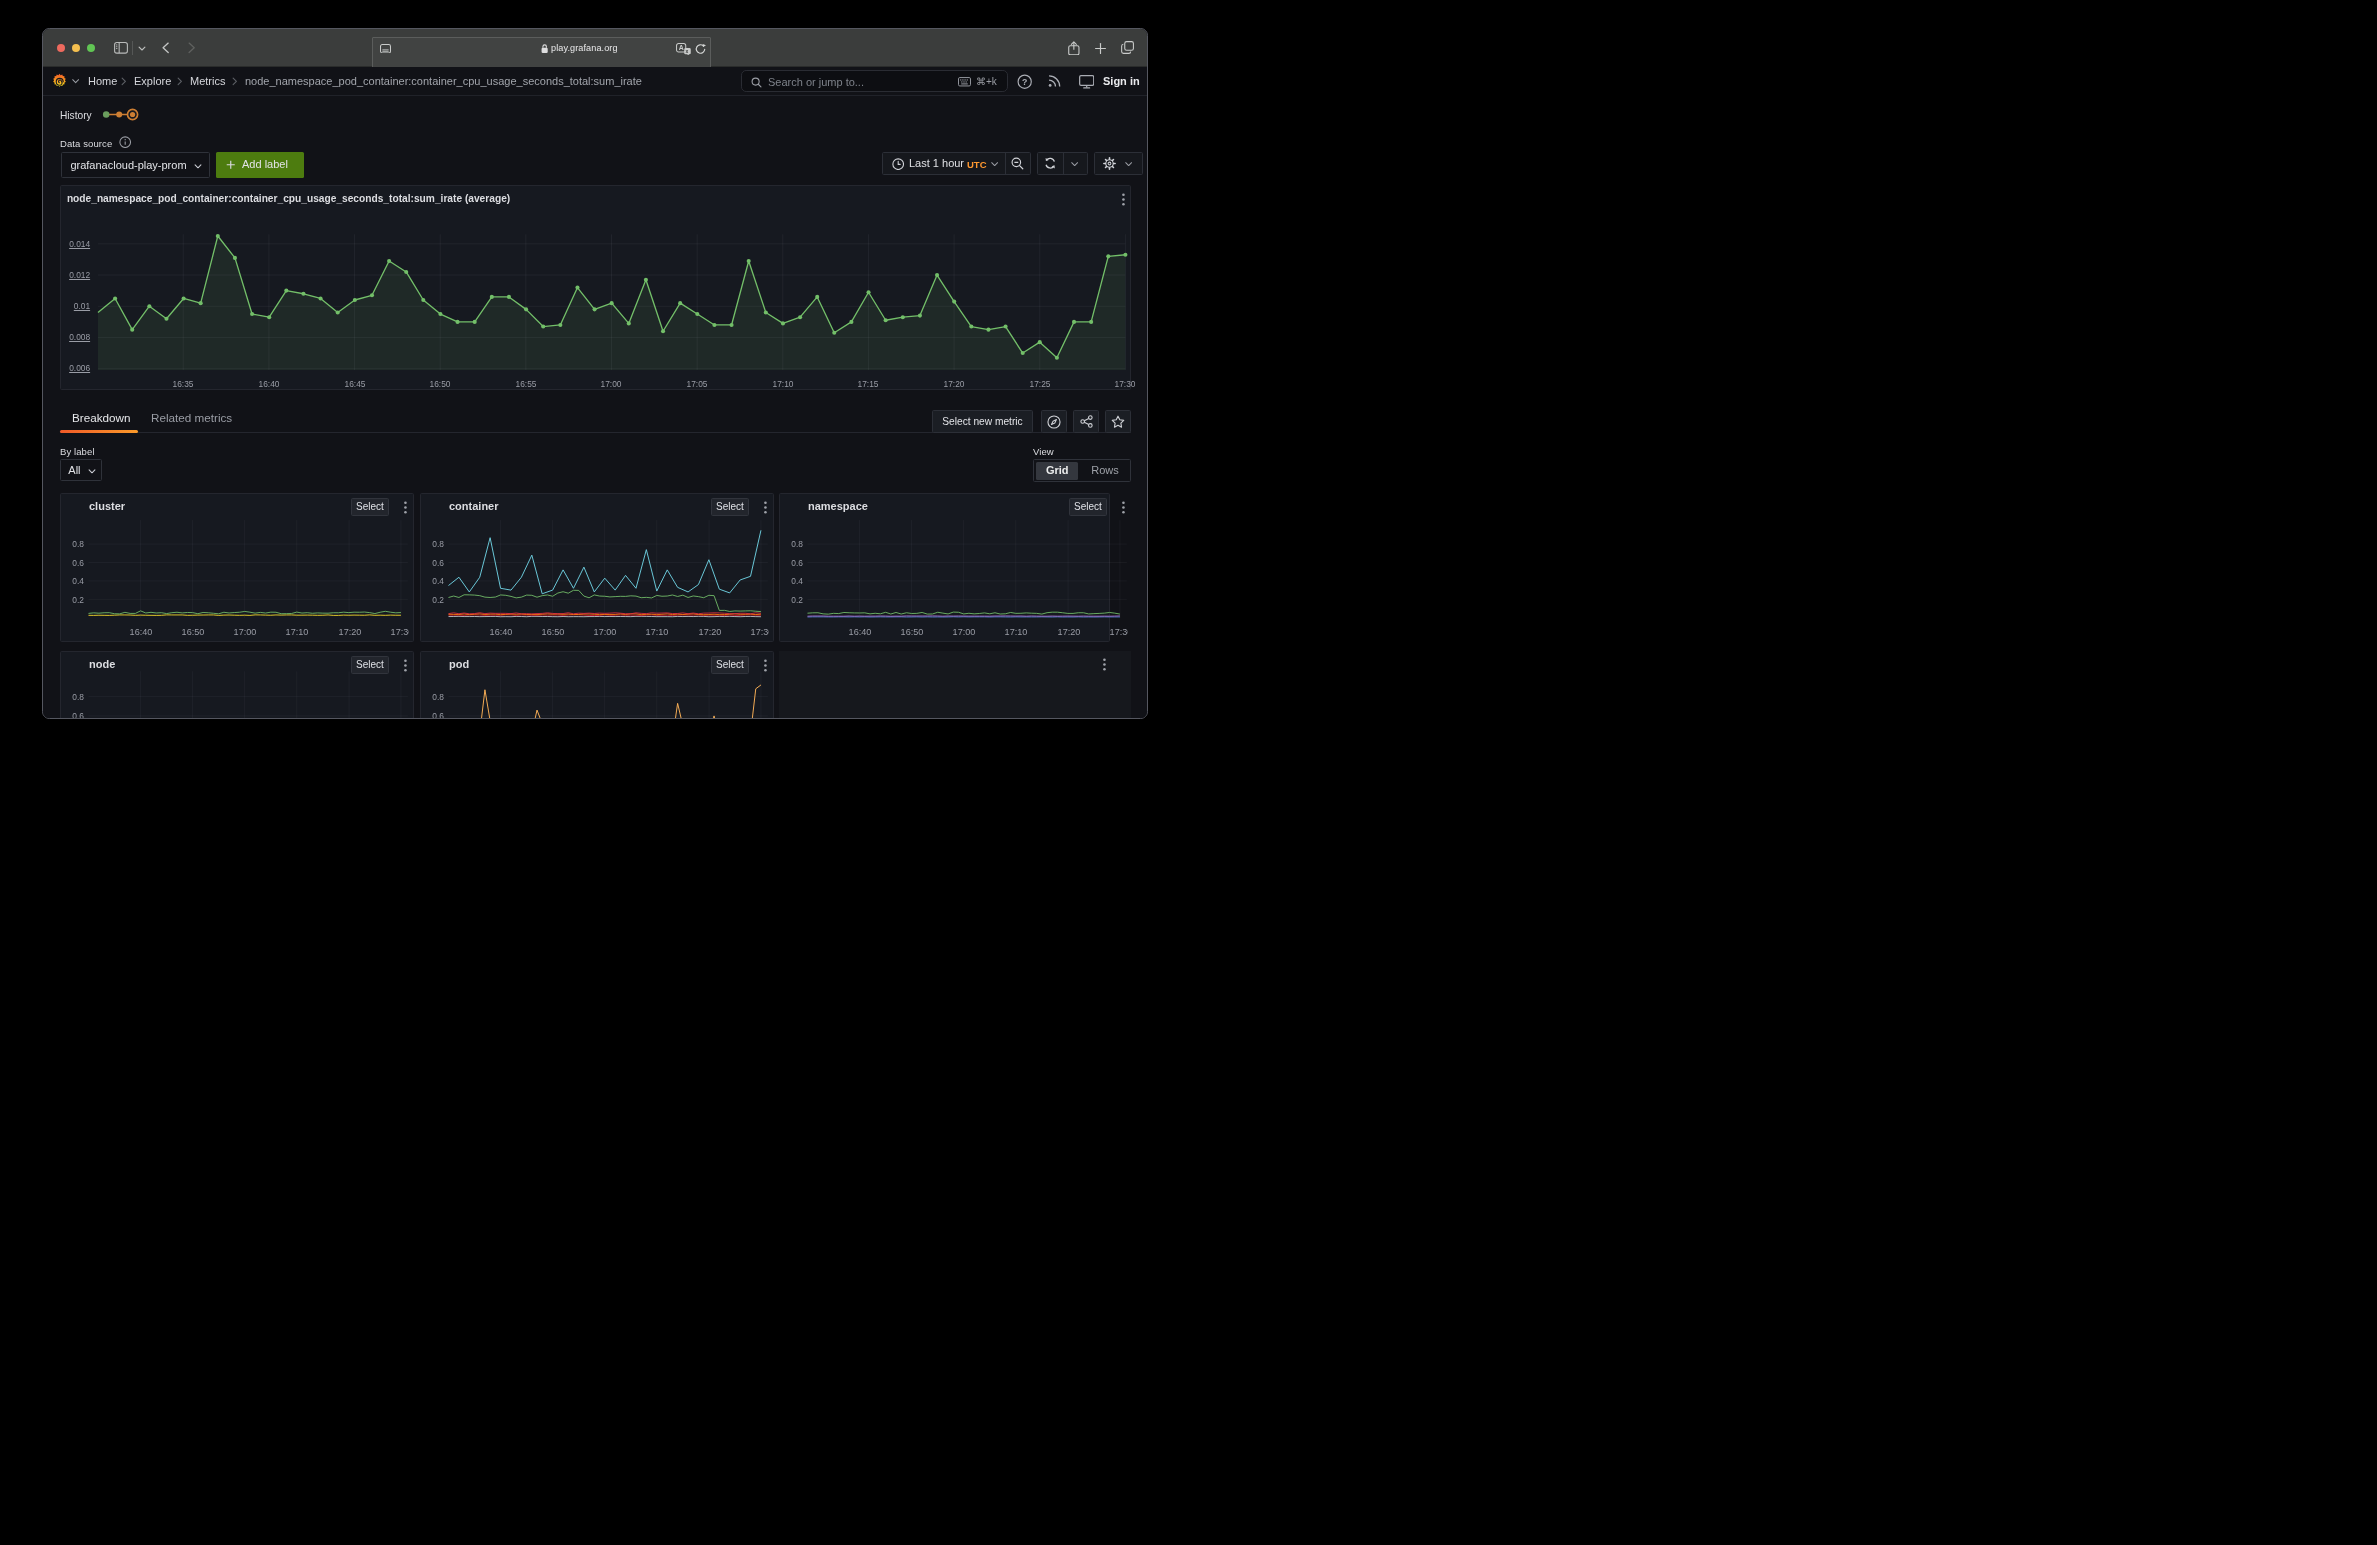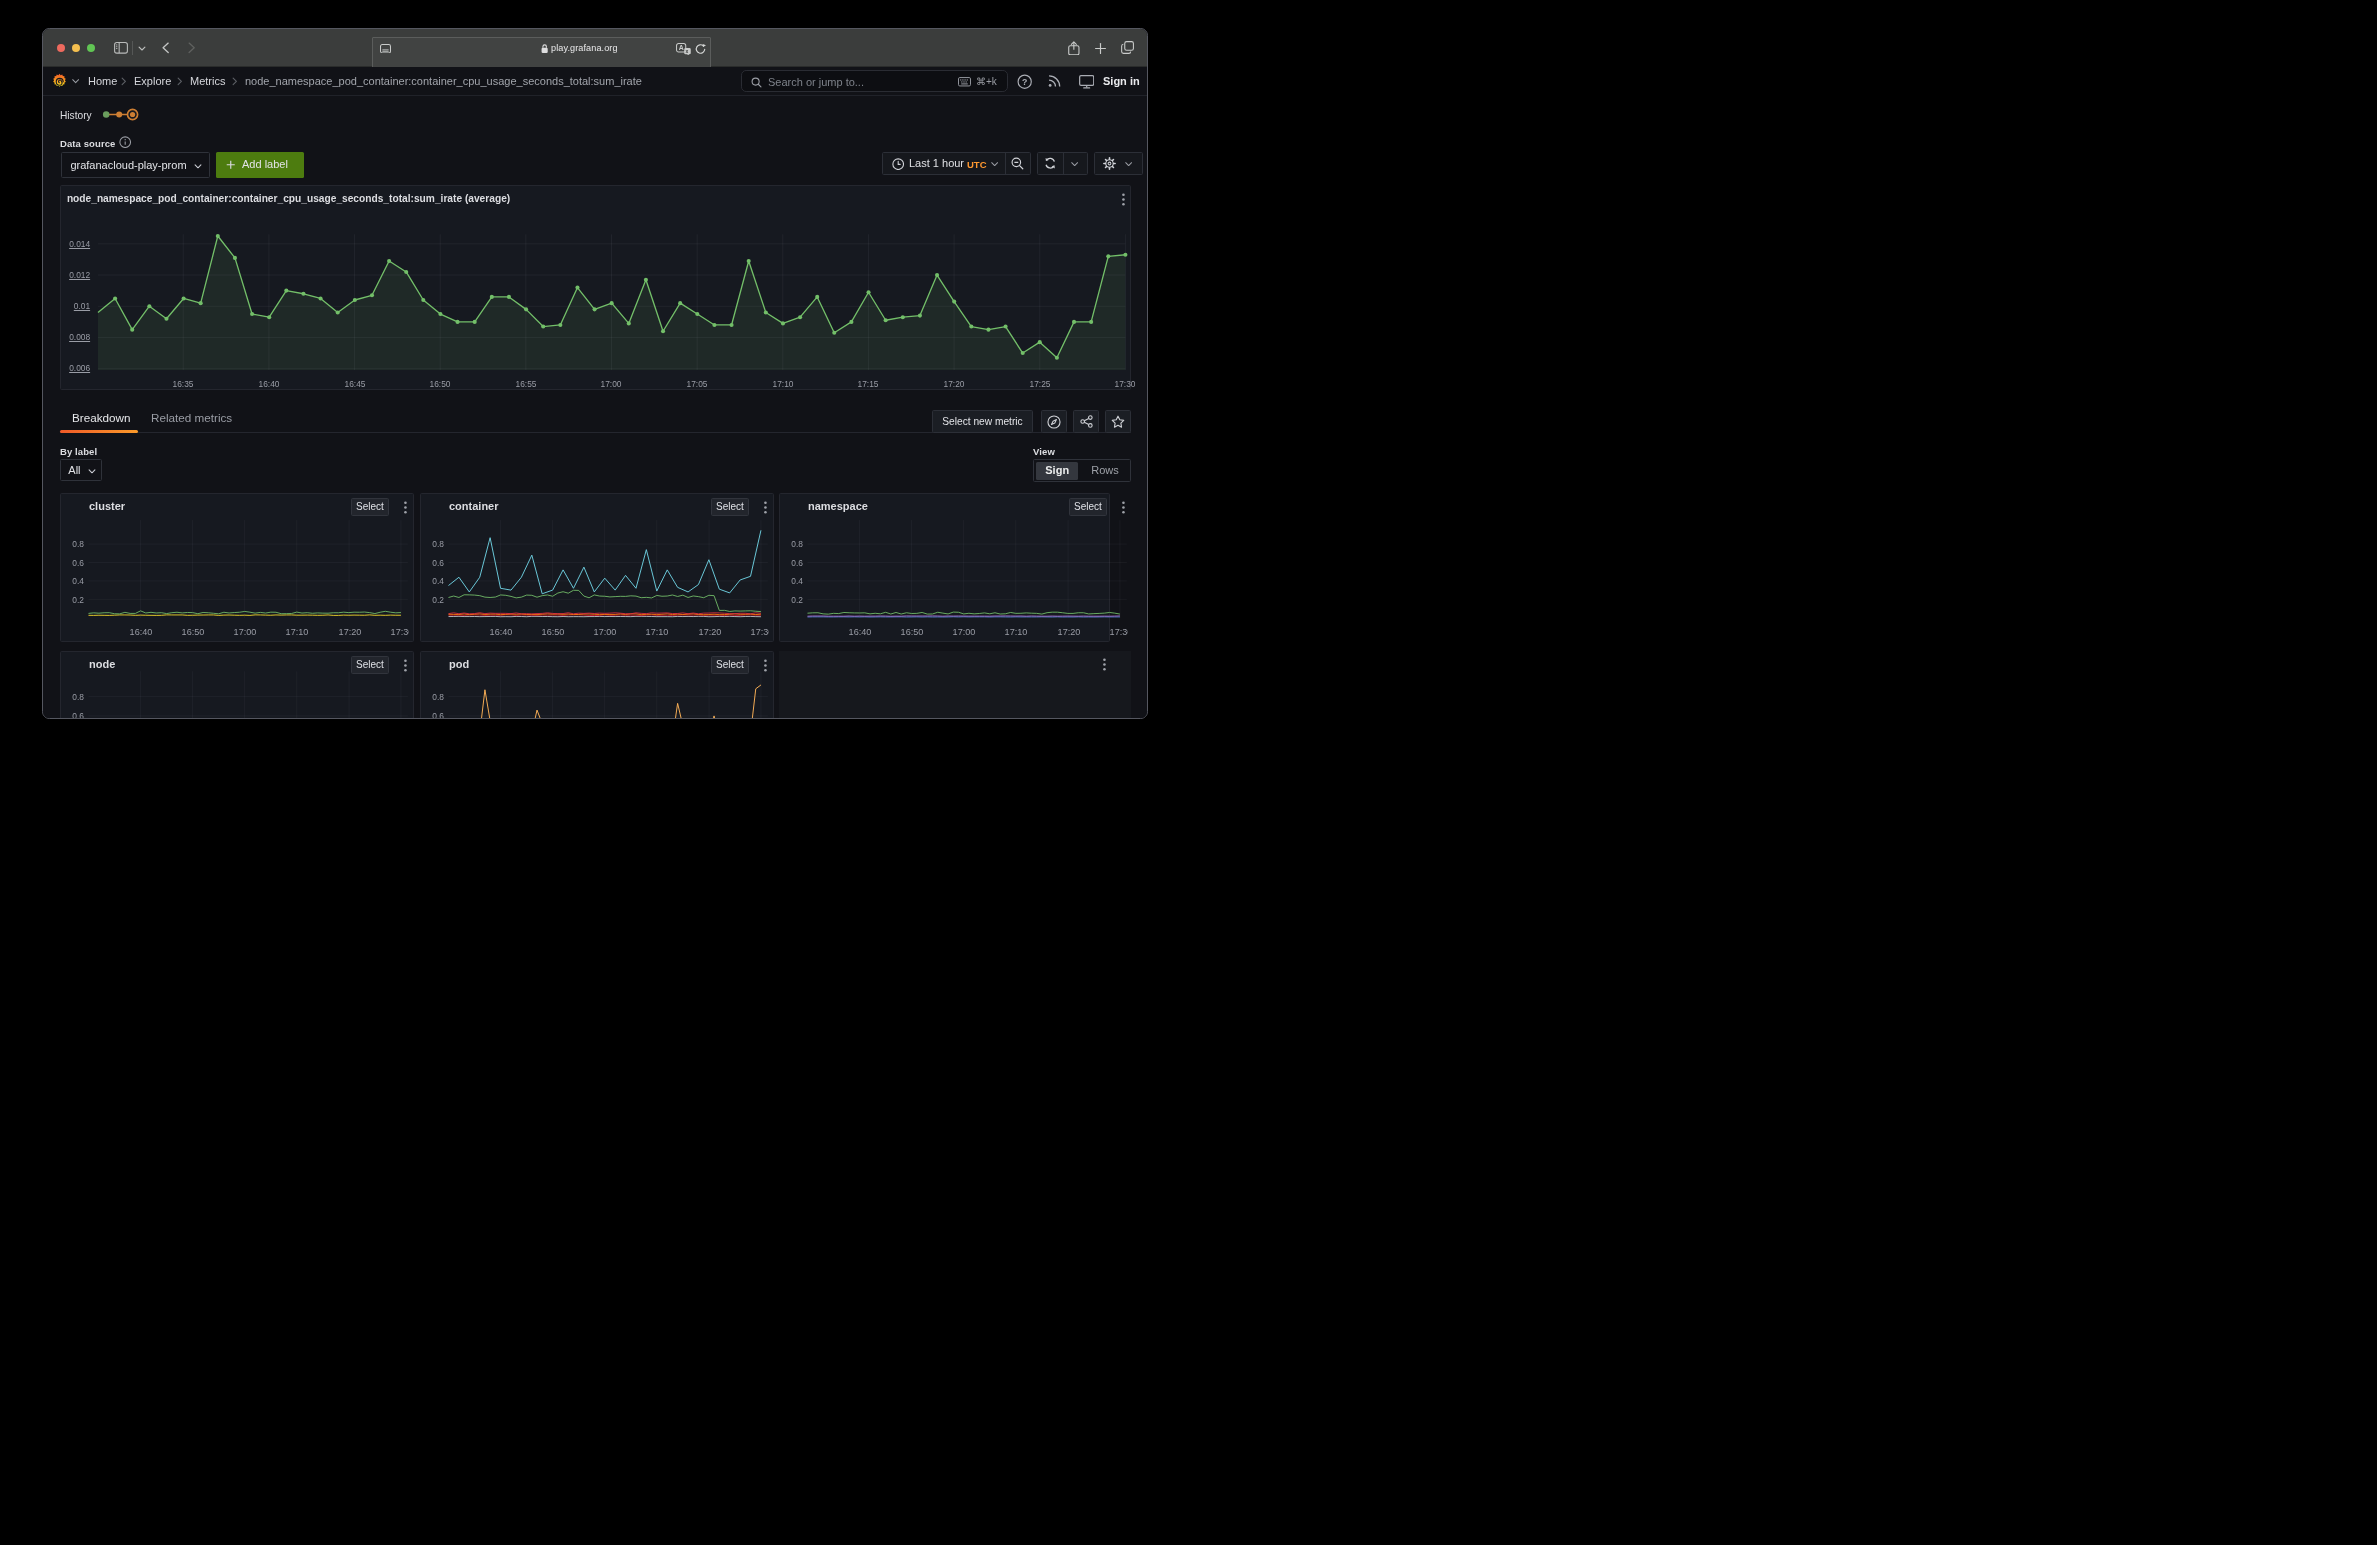--- a/index.html
+++ b/index.html
@@ -12,21 +12,21 @@
 #pill { position:absolute; left:329px; top:8px; width:339px; height:31px; background:#414342;
   border:0.7px solid #5b5d5c; border-radius:1px; }
 .pilltext { position:absolute; top:5.1px; font-size:9.1px; color:#e9e9ea; letter-spacing:0.1px; }
 #nav { position:absolute; left:0; top:38px; width:100%; height:29px; background:#111217;
   border-bottom:0.7px solid #202229; }
 .crumb { font-size:11px; color:#d5d6db; }
 .crumb.dim { color:#a2a5ac; }
 #searchbox { position:absolute; left:698px; top:3.3px; width:267px; height:22px; background:#0d0e12;
   border:0.7px solid #2a2c33; border-radius:5.1px; }
 #content { position:absolute; left:0; top:67px; width:100%; height:624px; background:#111217; }
-.lbl { font-size:9.5px; font-weight:bold; color:#dcdde1; letter-spacing:0.1px; }
+.lbl { font-size:9.5px; font-weight:normal; color:#dcdde1; letter-spacing:0.1px; }
 .input { position:absolute; background:#111217; border:0.7px solid #2f323a; border-radius:1.5px; }
 .btn-sec { position:absolute; background:#4d7c0f; border-radius:1.5px; color:#e2e3e7; font-size:11px; }
 .tbtn { position:absolute; background:#16181d; border:0.7px solid #2c2f37; border-radius:1.5px; }
 .panel { position:absolute; background:#161920; border:0.7px solid #24262e; border-radius:1.5px; }
 .ptitle { position:absolute; left:5.9px; top:6.6px; font-size:10.2px; font-weight:bold; color:#dcdde1; }
 .mylab { position:absolute; left:-2.9px; width:32px; text-align:right; font-size:8.4px; color:#9a9da6;text-decoration:underline; }
 .mxlab { position:absolute; top:193px; width:44px; text-align:center; font-size:8.4px; color:#9a9da6; }
 .cylab { position:absolute; left:0; width:23px; text-align:right; font-size:8.4px; color:#9a9da6; }
 .cxlab { position:absolute; width:26px; text-align:center; font-size:9.1px; color:#9a9da6; }
 .cxwrap { position:absolute; left:0; top:0; width:348px; height:149px; overflow:hidden; }
@@ -460,21 +460,21 @@
     <div class="input" style="left:17px;top:363px;width:42px;height:22px">
       <div class="abs" style="left:7.3px;top:4px;font-size:11px;color:#e2e3e7">All</div>
       <div class="abs" style="left:27px;top:8.8px">
           <svg width="8" height="5.1" viewBox="0 0 11 7" style="">
             <polyline points="1.5,1.2 5.5,5.2 9.5,1.2" fill="none" stroke="#c9cbd2" stroke-width="1.5" stroke-linecap="round" stroke-linejoin="round"></polyline>
           </svg>
         </div>
     </div>
     <div class="abs lbl" style="left:990px;top:350px">View</div>
     <div class="abs" style="left:990px;top:363px;width:98px;height:23.4px;border:0.7px solid #2f323a;border-radius:1.5px;background:#111217">
-      <div class="abs" style="left:2.2px;top:2.2px;width:42px;height:17.6px;background:#34373e;border-radius:1.5px;text-align:center;line-height:17.6px;font-size:11px;font-weight:bold;color:#eceded">Sign</div>
+      <div class="abs" style="left:2.2px;top:2.2px;width:42px;height:17.6px;background:#34373e;border-radius:1.5px;text-align:center;line-height:17.6px;font-size:11px;font-weight:bold;color:#eceded">Grid</div>
       <div class="abs" style="left:50px;top:2.2px;width:42px;height:17.6px;text-align:center;line-height:17.6px;font-size:11px;color:#9ea1a8">Rows</div>
     </div>
     <div class="card" style="left:17px;top:397px;width:354px">
       <div class="ctitle">cluster</div>
       <div class="select-btn" style="left:290px">Select</div>
       <div class="ckebab" style="left:343px">
           <svg width="2.9" height="13" viewBox="0 0 4 18" style="">
             <g fill="#9fa2a9">
               <circle cx="2" cy="2.5" r="1.8"></circle>
               <circle cx="2" cy="9" r="1.8"></circle>

